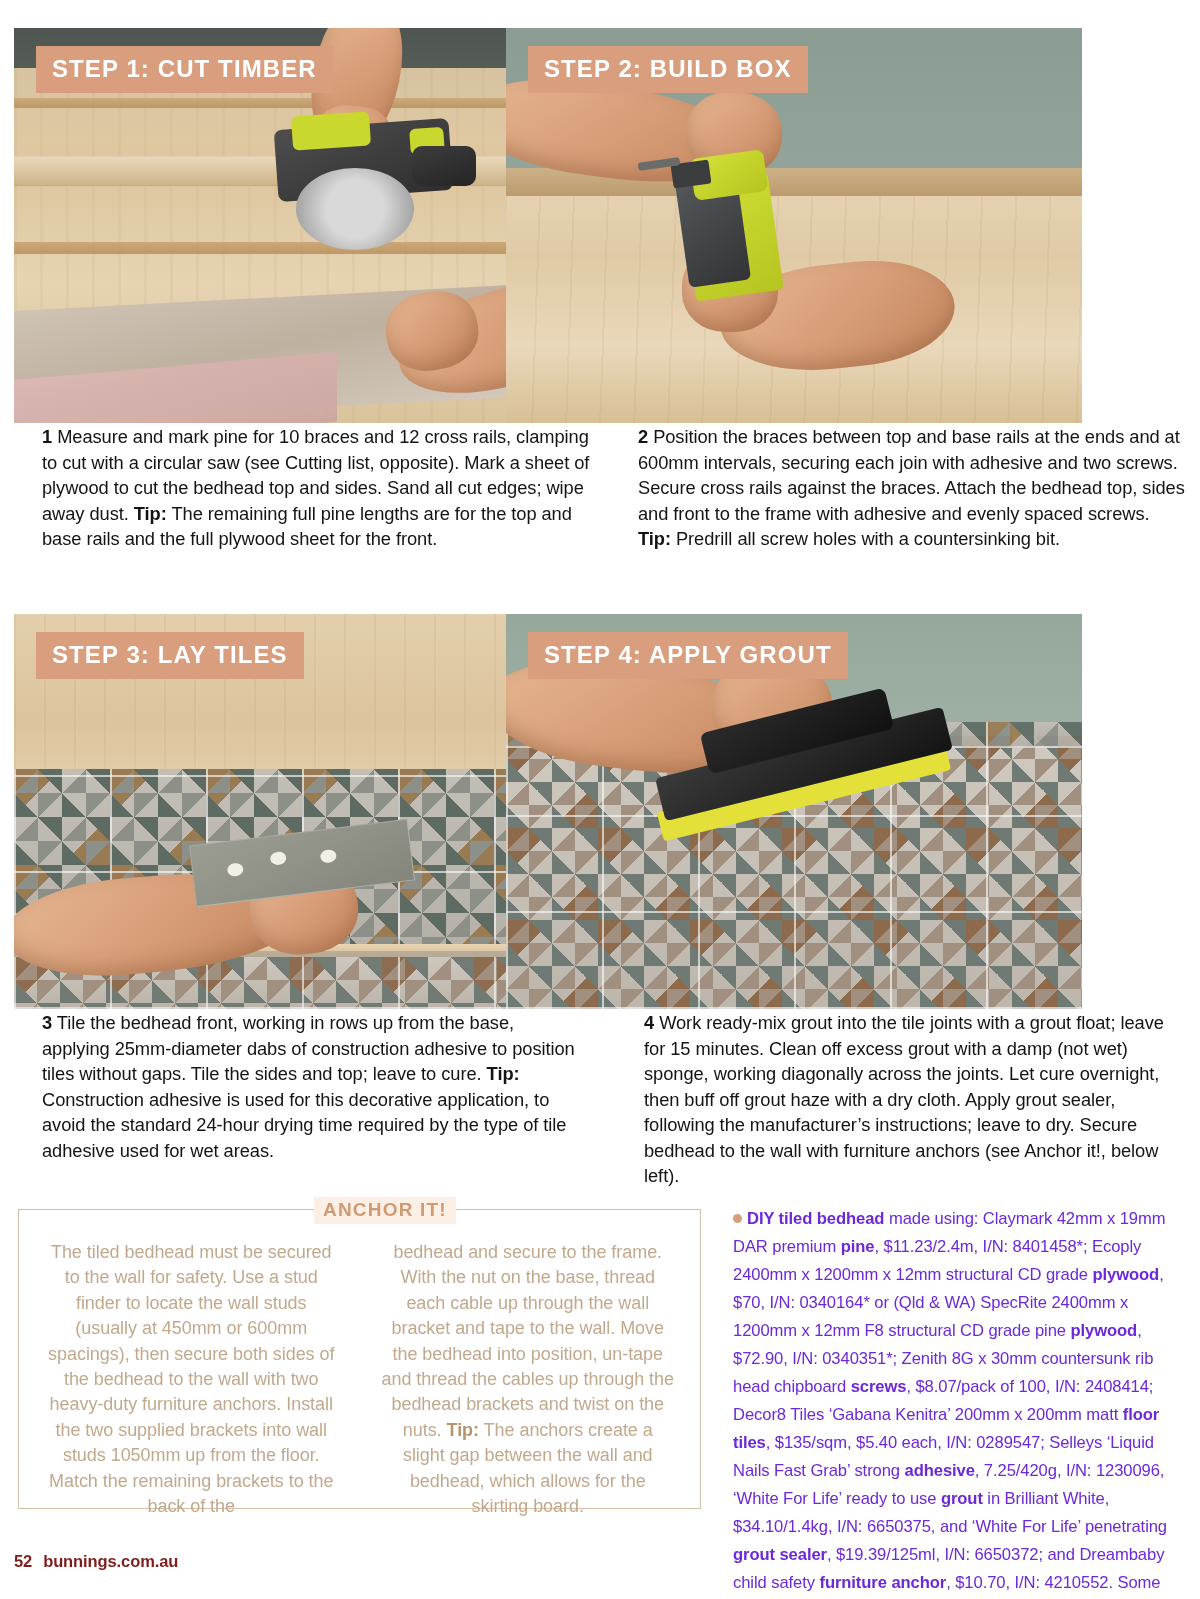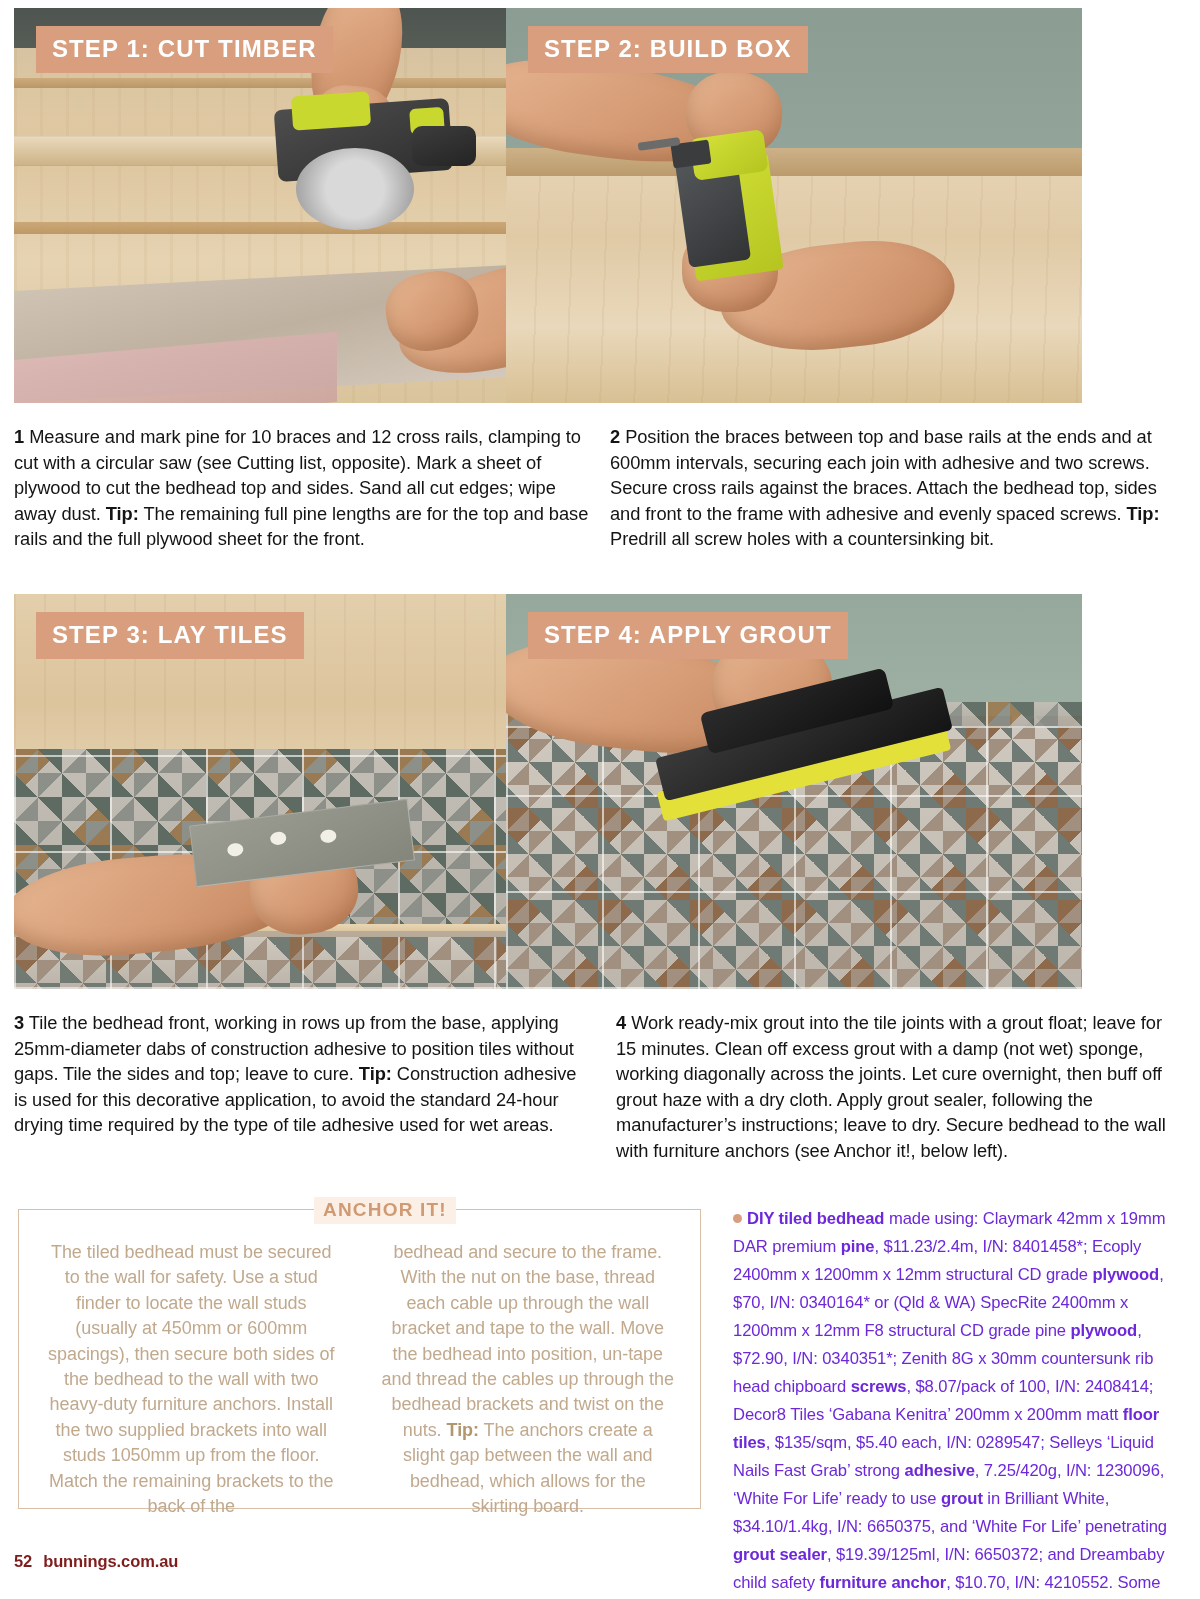--- a/index.html
+++ b/index.html
@@ -10,21 +10,21 @@
     overflow: hidden;
   }
   .page { position: relative; width: 1200px; height: 1599px; background: #fff; }
 
   
   .photo-grid {
     position: absolute; left: 14px; top: 8px;
     width: 1172px;
   }
   .photo-row { display: flex; gap: 20px; }
-  .photo-cell { width: 472px; }
+  .photo-cell { width: 472px; margin-top: 20px; }
 
   .photo {
     position: relative;
     width: 576px; height: 395px;
     overflow: hidden;
   }
 
   
   .step-banner {
     position: absolute; left: 22px; top: 18px;
@@ -178,20 +178,21 @@
 
   
   .steps-text { position:absolute; left:14px; top:424px; width:1172px; display:flex; gap:20px; }
   .steps-text2 { position:absolute; left:14px; top:1010px; width:1172px; display:flex; gap:32px; }
   .step-para {
     width:576px;
     font-size: 18.3px;
     line-height: 25.5px;
     color: #141414;
     letter-spacing: -0.06px;
+    margin-left: 28px;
   }
   .step-para b { font-weight: bold; }
 
   
   .anchor-box {
     position:absolute; left:18px; top:1209px;
     width: 683px; height: 300px;
     border: 1.5px solid #d9bfa8;
     padding: 30px 26px 18px 26px;
     text-align: center;

